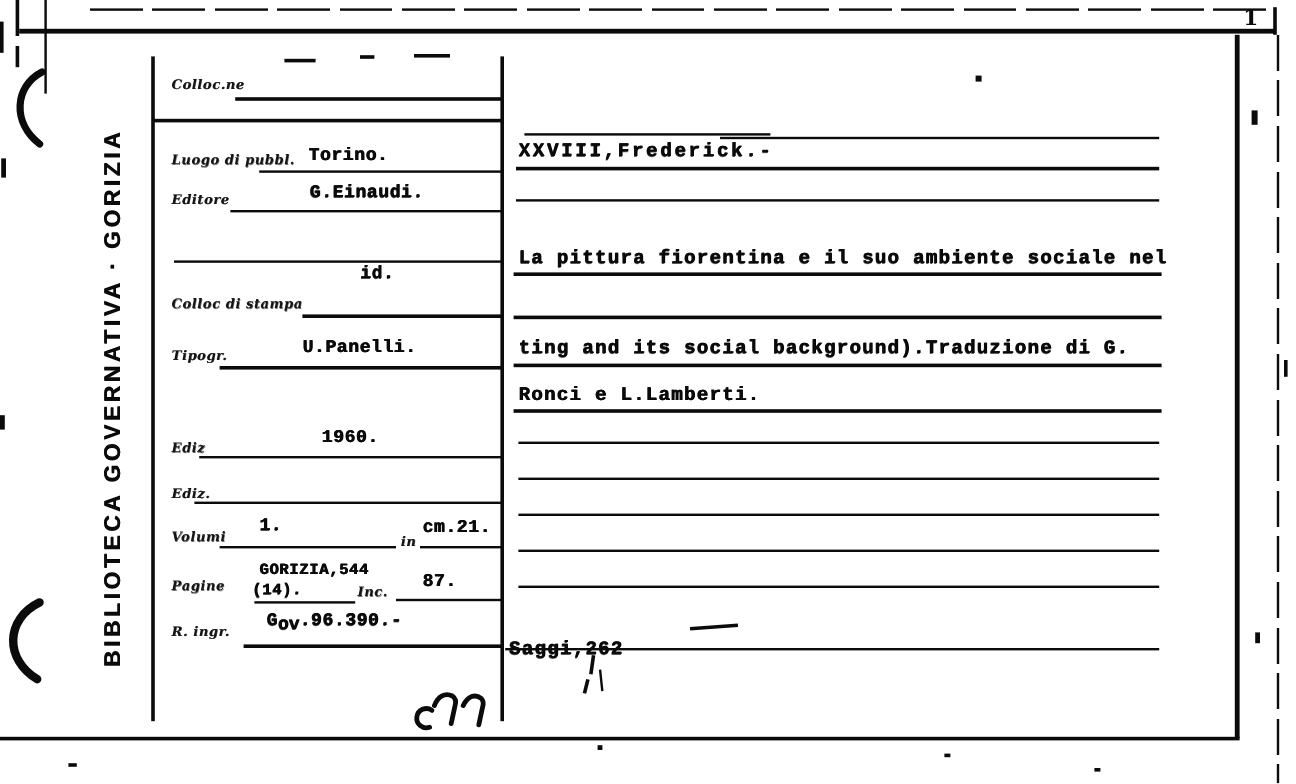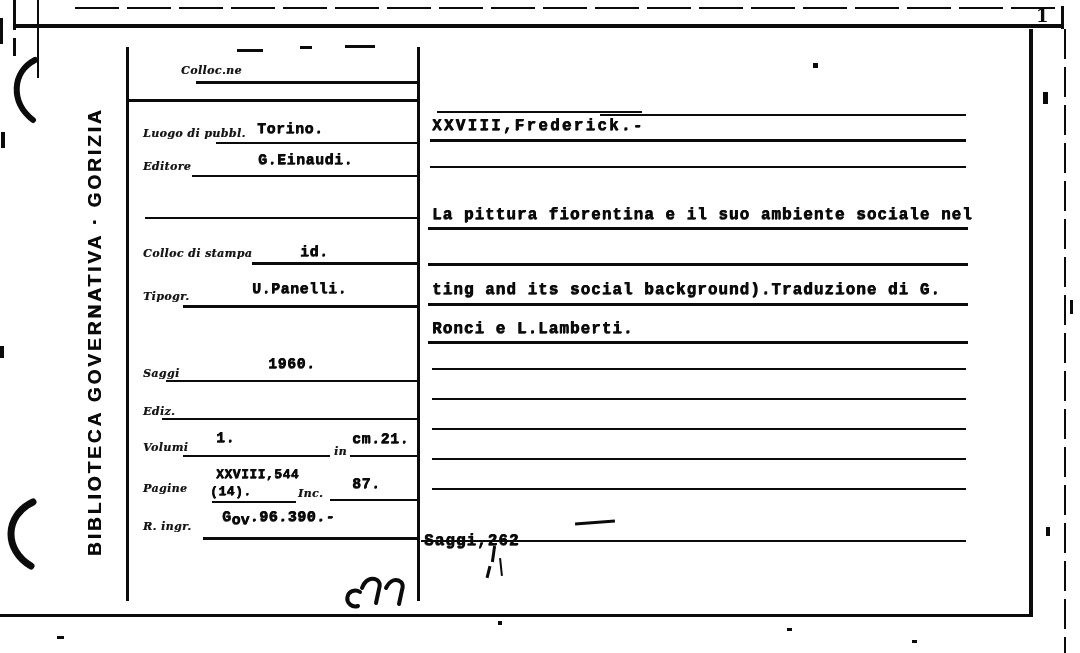--- a/index.html
+++ b/index.html
@@ -44,61 +44,61 @@
   <svg style="left:6px;top:56px;" width="34" height="68" viewBox="0 0 34 68">
     <path d="M29,4 C6,16 4,46 27,64" fill="none" stroke="#0b0b0b" stroke-width="6" stroke-linecap="round"></path>
   </svg>
   <svg style="left:2px;top:498px;" width="38" height="72" viewBox="0 0 38 72">
     <path d="M31,4 C2,18 2,52 29,68" fill="none" stroke="#0b0b0b" stroke-width="7" stroke-linecap="round"></path>
   </svg>
 
   <div class="rule" style="left:126px;top:47px;width:3px;height:554px;"></div>
   <div class="rule" style="left:417px;top:47px;width:3px;height:554px;"></div>
 
-  <span class="lbl" style="left:143px;top:64px;margin-left:38px;">Colloc.ne</span>
+  <span class="lbl" style="left:143px;top:64px;">Colloc.ne</span>
   <div class="omark" style="left:237px;top:49px;width:26px;"></div>
   <div class="omark" style="left:300px;top:46px;width:12px;"></div>
   <div class="omark" style="left:345px;top:45px;width:30px;"></div>
   <div class="rule" style="left:196px;top:81px;width:224px;height:3px;"></div>
   <div class="rule" style="left:127px;top:99px;width:293px;height:3px;"></div>
 
   <span class="lbl" style="left:143px;top:127px;">Luogo di pubbl.</span>
   <span class="val" style="left:257px;top:121px;">Torino.</span>
   <div class="rule" style="left:216px;top:142px;width:204px;height:2px;"></div>
 
   <span class="lbl" style="left:143px;top:160px;">Editore</span>
   <span class="val" style="left:258px;top:152px;">G.Einaudi.</span>
   <div class="rule" style="left:192px;top:175px;width:228px;height:2px;"></div>
 
   <div class="rule" style="left:145px;top:217px;width:275px;height:2px;"></div>
 
   <span class="lbl" style="left:143px;top:247px;">Colloc di stampa</span>
-  <span class="val" style="left:300px;top:244px;">id.</span>
+  <span class="val" style="left:300px;top:220px;">id.</span>
   <div class="rule" style="left:252px;top:262px;width:168px;height:3px;"></div>
 
   <span class="lbl" style="left:143px;top:290px;">Tipogr.</span>
   <span class="val" style="left:252px;top:281px;">U.Panelli.</span>
   <div class="rule" style="left:183px;top:305px;width:237px;height:3px;"></div>
 
-  <span class="lbl" style="left:143px;top:367px;">Saggi</span>
+  <span class="lbl" style="left:143px;top:367px;">Ediz</span>
   <span class="val" style="left:268px;top:356px;">1960.</span>
   <div class="rule" style="left:166px;top:380px;width:254px;height:2px;"></div>
 
   <span class="lbl" style="left:143px;top:405px;">Ediz.</span>
   <div class="rule" style="left:162px;top:418px;width:258px;height:2px;"></div>
 
   <span class="lbl" style="left:143px;top:441px;">Volumi</span>
   <span class="val" style="left:216px;top:430px;">1.</span>
   <div class="rule" style="left:183px;top:455px;width:147px;height:2px;"></div>
   <span class="lbl" style="left:334px;top:445px;">in</span>
   <span class="val" style="left:352px;top:431px;">cm.21.</span>
   <div class="rule" style="left:350px;top:455px;width:70px;height:2px;"></div>
 
   <span class="lbl" style="left:143px;top:482px;">Pagine</span>
-  <span class="val" style="left:216px;top:467px;font-size:13px;">XXVIII,544</span>
+  <span class="val" style="left:216px;top:467px;font-size:13px;">GORIZIA,544</span>
   <span class="val" style="left:210px;top:484px;font-size:13px;">(14).</span>
   <div class="rule" style="left:212px;top:501px;width:84px;height:2px;"></div>
   <span class="lbl" style="left:298px;top:487px;">Inc.</span>
   <span class="val" style="left:352px;top:476px;">87.</span>
   <div class="rule" style="left:330px;top:499px;width:90px;height:2px;"></div>
 
   <span class="lbl" style="left:143px;top:520px;">R. ingr.</span>
   <span class="val" style="left:222px;top:509px;"><span>G</span><span class="sub">ov</span><span>.96.390.-</span></span>
   <div class="rule" style="left:203px;top:537px;width:217px;height:3px;"></div>
 

